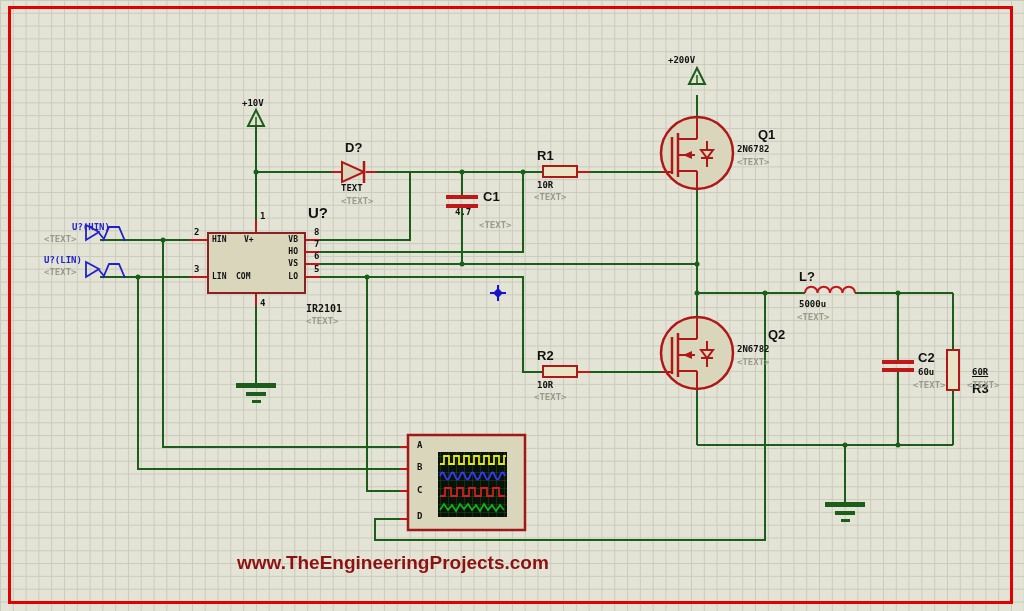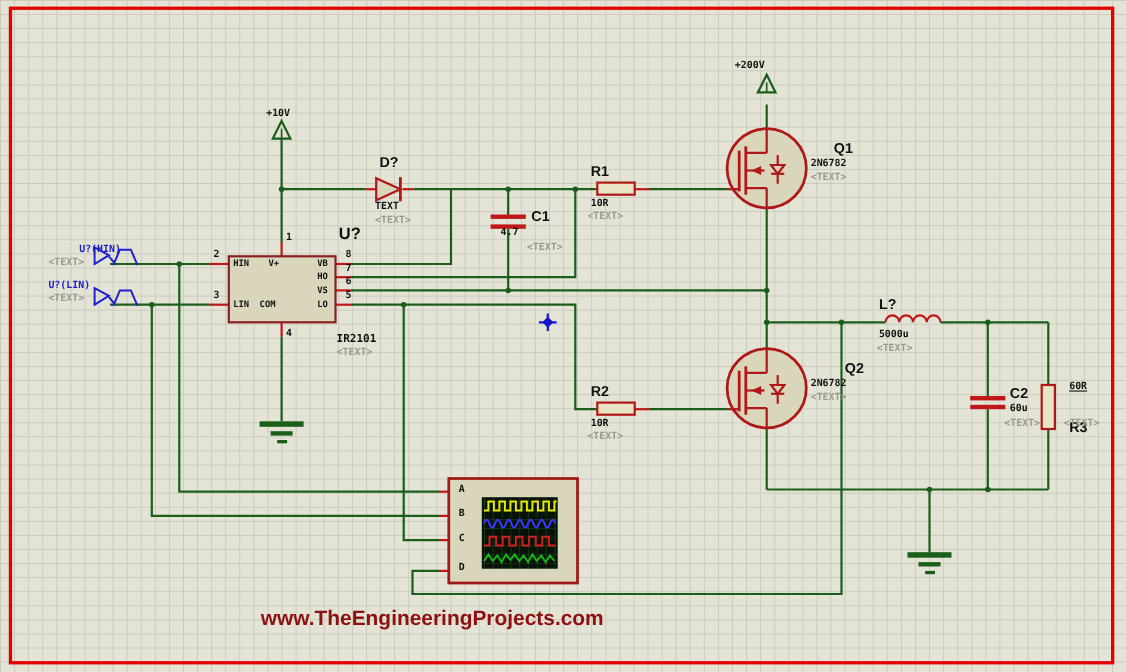--- a/index.html
+++ b/index.html
@@ -319,21 +319,21 @@
 
   <div class="lbl ref" style="left:799px;top:270px;">L?</div>
   <div class="lbl val" style="left:799px;top:300px;">5000u</div>
   <div class="lbl ann" style="left:797px;top:313px;">&lt;TEXT&gt;</div>
 
   <div class="lbl ref" style="left:918px;top:351px;">C2</div>
   <div class="lbl val" style="left:918px;top:368px;">60u</div>
   <div class="lbl ann" style="left:913px;top:381px;">&lt;TEXT&gt;</div>
 
   <div class="lbl ref" style="left:972px;top:351px;margin-top:31px;">R3</div>
-  <div class="lbl val" style="left:972px;top:348px;text-decoration:underline;">60R</div>
+  <div class="lbl val" style="left:972px;top:368px;text-decoration:underline;">60R</div>
   <div class="lbl ann" style="left:967px;top:381px;">&lt;TEXT&gt;</div>
 
   <div class="lbl chan" style="left:417px;top:441px;">A</div>
   <div class="lbl chan" style="left:417px;top:463px;">B</div>
   <div class="lbl chan" style="left:417px;top:486px;">C</div>
   <div class="lbl chan" style="left:417px;top:512px;">D</div>
 
   <div class="frame"></div>
 </div>
 

